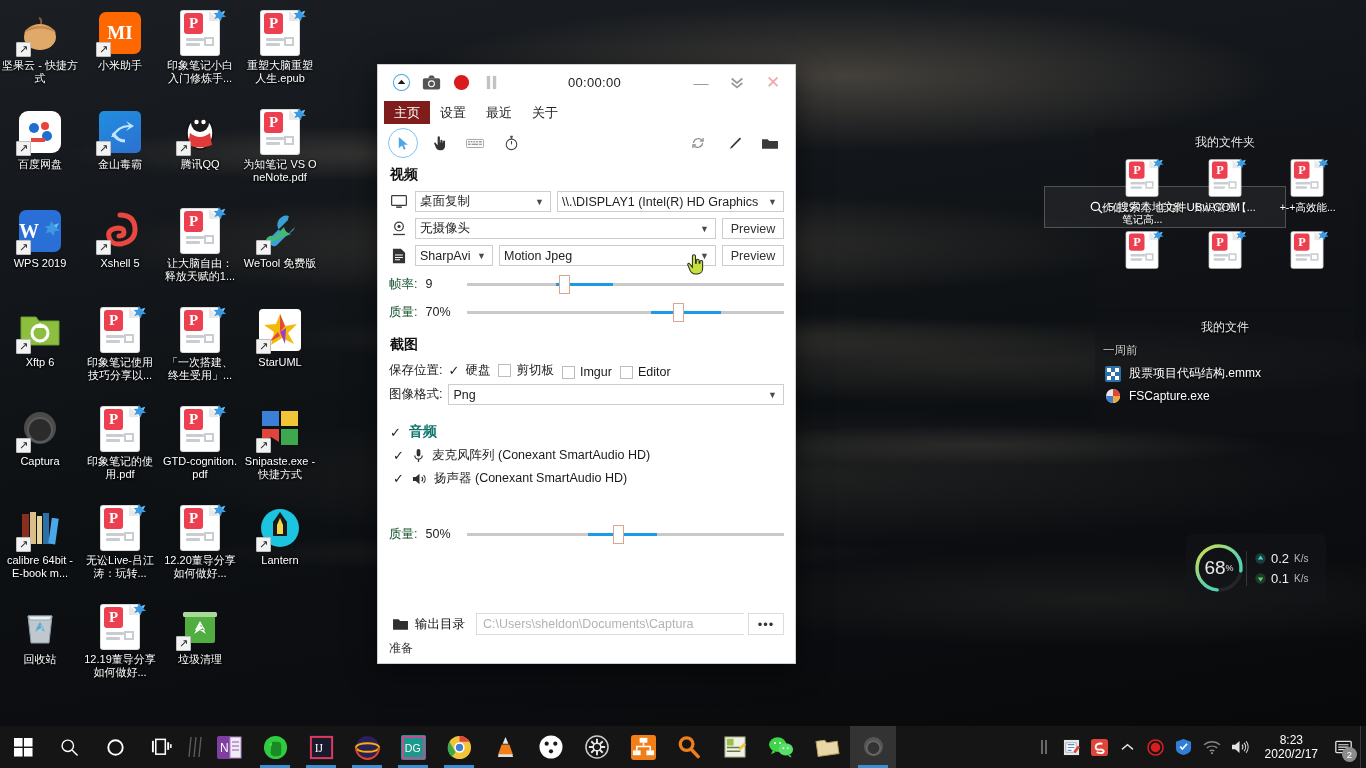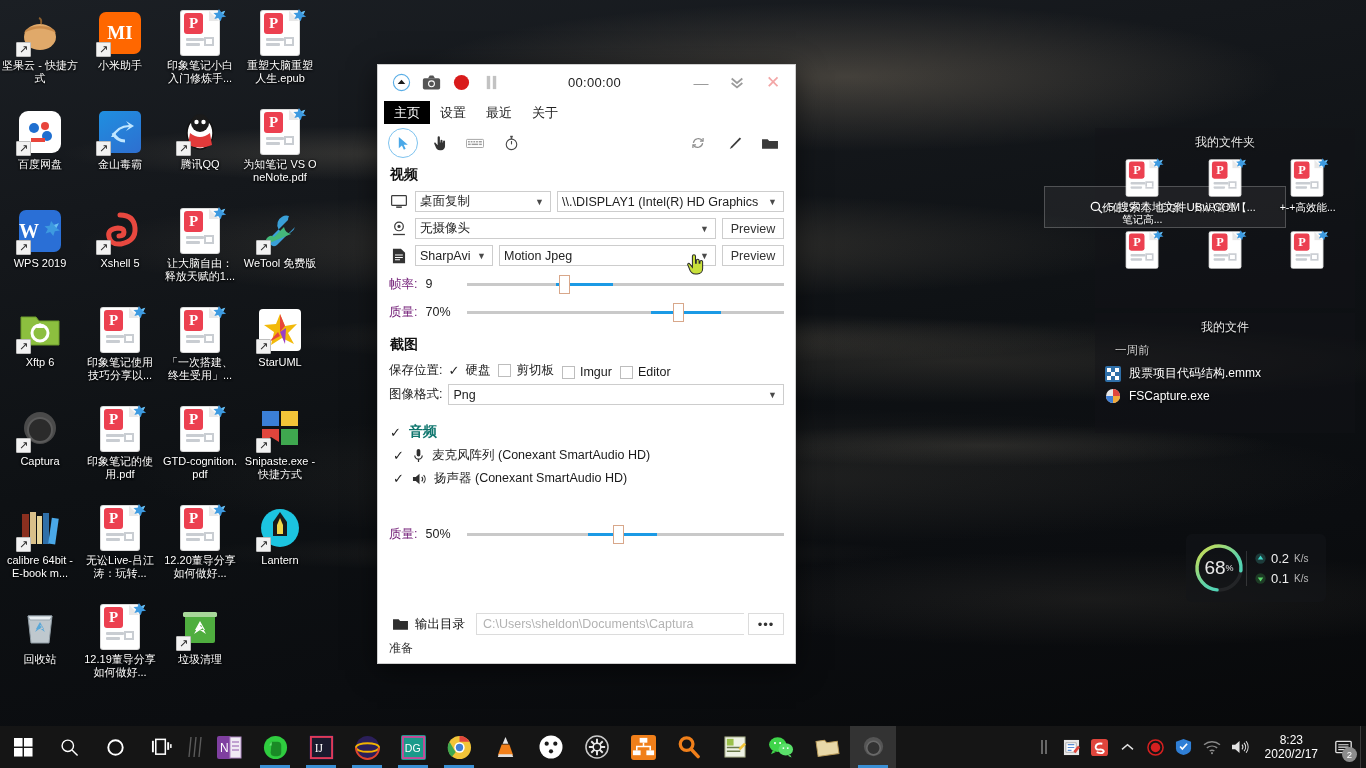--- a/index.html
+++ b/index.html
@@ -83,21 +83,21 @@
     display:flex; flex-direction:column;
   }
   #cap-titlebar{height:35px;display:flex;align-items:center;padding:0 4px 0 8px;background:#fff;}
   .tb-btn{width:30px;height:28px;display:flex;align-items:center;justify-content:center;cursor:pointer;}
   .tb-timer{flex:1;text-align:center;font-size:13px;color:#222;letter-spacing:.3px;}
   .wc{width:36px;height:30px;display:flex;align-items:center;justify-content:center;cursor:pointer;font-size:15px;color:#9b9b9b;}
   .wc.close{color:#f3a6a6;font-size:17px;}
 
   #cap-tabs{display:flex;align-items:flex-end;padding:0 6px;height:24px;background:#fff;}
   .cap-tab{padding:2px 10px;font-size:13px;color:#222;cursor:pointer;line-height:19px;}
-  .cap-tab.active{background:#000000;color:#fff;}
+  .cap-tab.active{background:#7f1d1d;color:#fff;}
 
   #cap-tools{height:38px;display:flex;align-items:center;padding:0 10px;gap:6px;border-bottom:0;}
   .tool{width:30px;height:30px;display:flex;align-items:center;justify-content:center;cursor:pointer;color:#4aa8e8;}
   .tool.sel{border:1.5px solid #7ec3ef;border-radius:50%;}
   .tool.dark{color:#3a3a3a;}
   .tool.grey{color:#8d8d8d;}
   .spacer{flex:1;}
 
   .sec-title{font-size:14px;font-weight:bold;color:#111;padding:4px 12px 5px;}
   .row{display:flex;align-items:center;gap:6px;padding:2px 11px 4px;}
@@ -112,21 +112,21 @@
   .fakeselect .caret{position:absolute;right:6px;top:50%;transform:translateY(-50%);
     color:#4a4a4a;font-size:9px;}
   .fakeselect .txt{padding-right:16px;overflow:hidden;white-space:nowrap;text-overflow:ellipsis;}
   .btn{
     height:21px;min-width:62px;border:1px solid #cdcdcd;background:#fff;font-size:12.5px;
     color:#333;display:flex;align-items:center;justify-content:center;cursor:pointer;
     font-family:inherit;
   }
 
   .sliderrow{display:flex;align-items:center;padding:4px 11px;gap:8px;}
-  .sliderrow .lab{font-size:12.5px;min-width:26px;color:#701a75;}
+  .sliderrow .lab{font-size:12.5px;min-width:26px;color:#14532d;}
   .sliderrow .val{font-size:12.5px;min-width:34px;color:#222;}
   .slider{flex:1;position:relative;height:20px;cursor:pointer;}
   .slider .track{position:absolute;left:0;right:0;top:9px;height:3px;background:#c9c9c9;}
   .slider .sel{position:absolute;top:9px;height:3px;background:#1b9ae5;}
   .slider .thumb{position:absolute;top:1px;width:11px;height:19px;background:#fff;
     border:1px solid #d8a78a;}
 
   .cbrow{display:flex;align-items:center;gap:7px;padding:3px 11px;font-size:12.5px;}
   .cb{width:13px;height:13px;border:1px solid #bdbdbd;background:#fff;display:flex;
       align-items:center;justify-content:center;cursor:pointer;}
@@ -164,21 +164,21 @@
   .fitem .gl{height:46px;display:flex;align-items:center;justify-content:center;}
   .fitem .fl{color:#fff;font-size:10.5px;line-height:12px;max-height:24px;overflow:hidden;
       text-shadow:0 1px 2px rgba(0,0,0,.95);padding:0 1px;word-break:break-all;}
   #overlay-hint{
     position:absolute;left:1044px;top:186px;width:242px;height:42px;
     border:1px solid rgba(255,255,255,.22);background:rgba(255,255,255,.06);
     color:#fff;font-size:11.5px;display:flex;align-items:center;justify-content:center;
     gap:5px;text-shadow:0 1px 2px #000;pointer-events:none;
   }
   #widget-files{top:313px;height:120px;}
-  .ftime{color:#cfcfcf;font-size:11.5px;padding:3px 0 4px 8px;text-shadow:0 1px 2px #000;margin-left:12px;}
+  .ftime{color:#cfcfcf;font-size:11.5px;padding:3px 0 4px 8px;text-shadow:0 1px 2px #000;}
   .frow{display:flex;align-items:center;gap:8px;padding:3px 0 3px 10px;color:#fff;font-size:12px;
       text-shadow:0 1px 2px rgba(0,0,0,.95);}
   .frow .mi{width:16px;height:16px;flex:none;}
 
   #netwidget{
     position:absolute;left:1186px;top:534px;width:140px;height:68px;
     background:rgba(20,22,26,.55);border-radius:6px;display:flex;align-items:center;
     padding-left:6px;
   }
   #netwidget .ring{width:54px;height:54px;position:relative;flex:none;}

